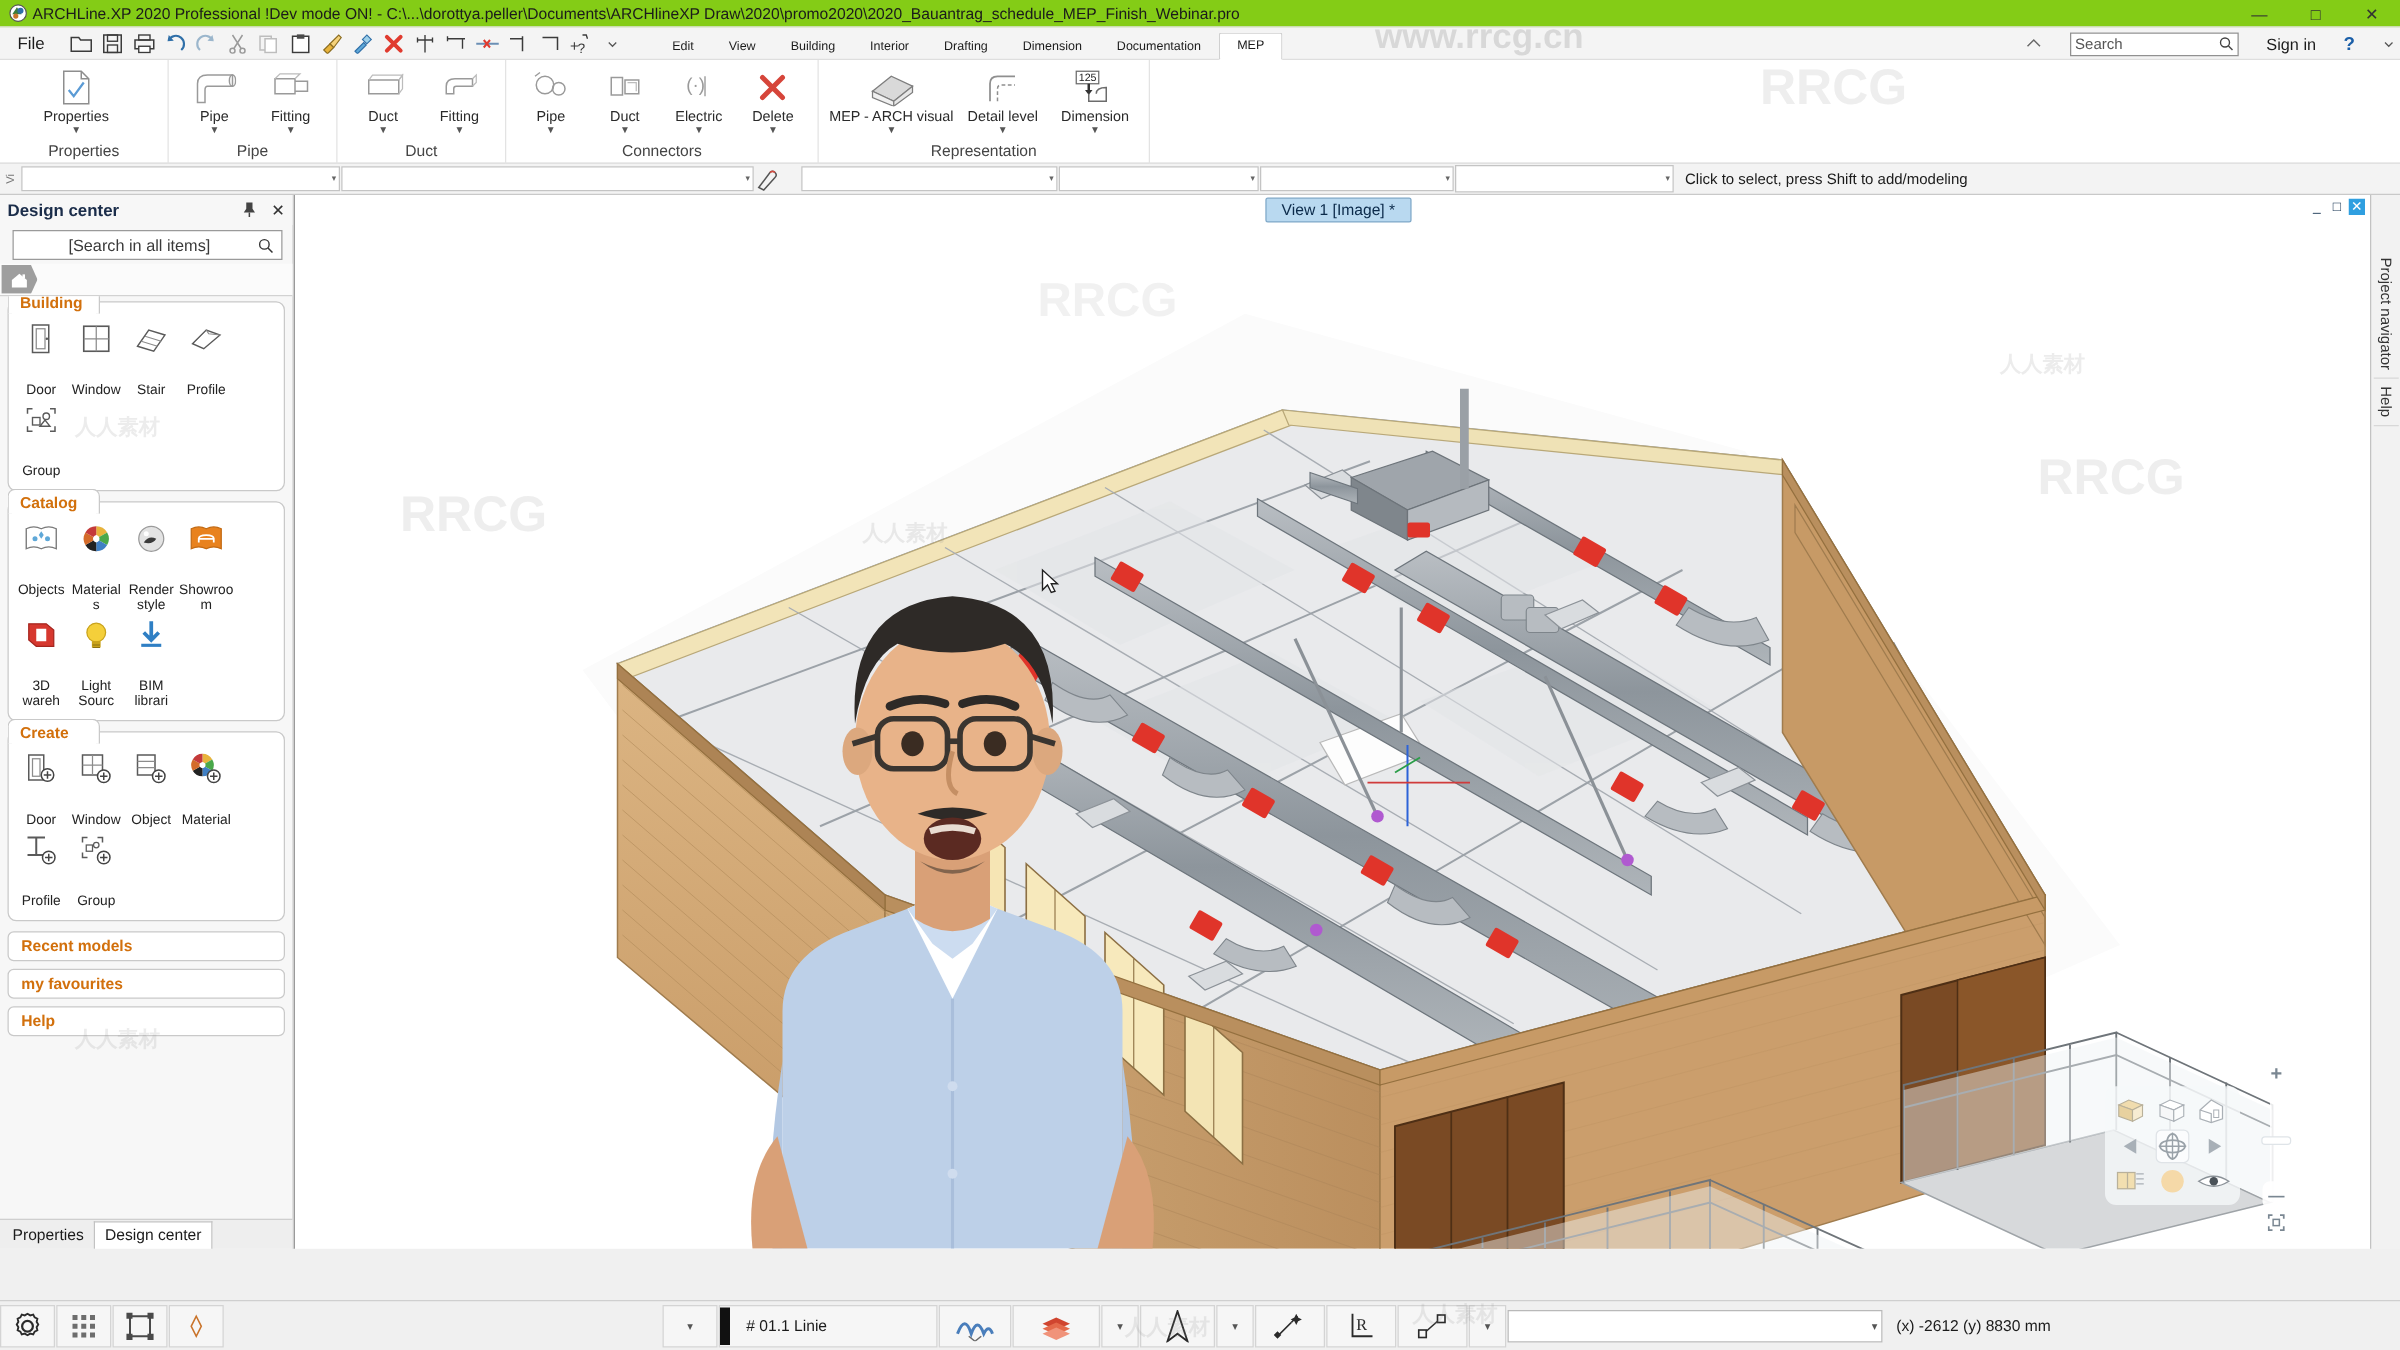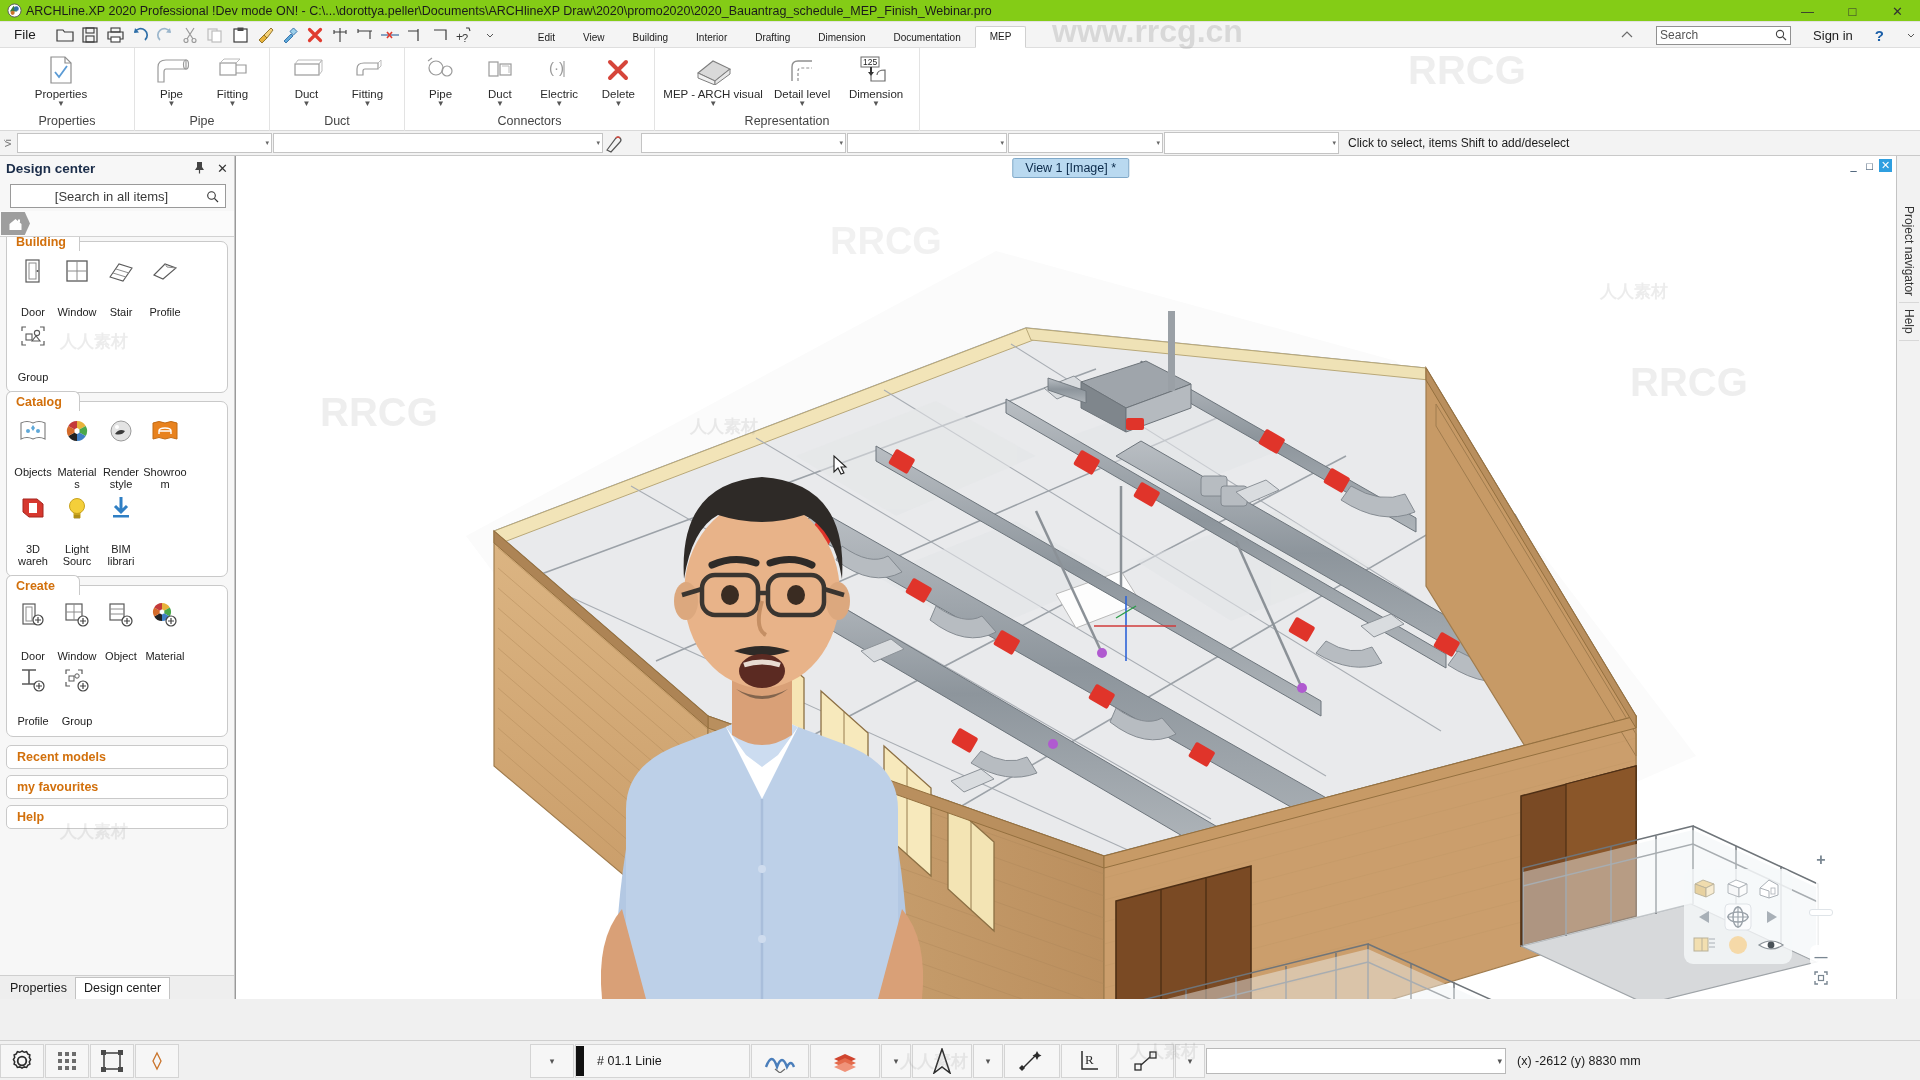--- a/index.html
+++ b/index.html
@@ -608,21 +608,21 @@
     </div>
   <div class="ob-cell" style="width:160px">
       <span class="ob-caret">▾</span>
     </div>
   <div class="ob-cell" style="width:155px">
       <span class="ob-caret">▾</span>
     </div>
   <div class="ob-cell ob-white" style="width:175px;height:22px;background:#fff">
       <span class="ob-caret">▾</span>
     </div>
-  <span class="ob-hint">Click to select, items Shift to add/deselect</span>
+  <span class="ob-hint">Click to select, press Shift to add/modeling</span>
 </div>
 
 <div class="main">
 
   <div class="leftpanel">
     <div class="lp-header">
       <span class="lp-title">Design center</span>
       <span class="lp-hdr-btns">
         <span>
           <svg width="11" height="13" viewBox="0 0 11 13">
@@ -1353,21 +1353,21 @@
       <span style="font-size:9px;color:#555">▾</span>
     </div>
 
   <div class="bb-cell bb-white" style="width:300px;justify-content:flex-end">
     <span style="font-size:9px;color:#555;padding-right:3px">▾</span>
   </div>
 
   <span class="coord">(x) -2612   (y) 8830 mm</span>
 </div>
 
-<div class="wm" style="left:1052px; top:13px; font-size:32px; color:rgba(120,120,120,0.22)">www.rrcg.cn</div>
+<div class="wm" style="left:1100px; top:13px; font-size:28px; color:rgba(120,120,120,0.22)">www.rrcg.cn</div>
 <div class="wm" style="left:1408px; top:48px; font-size:40px;">RRCG</div>
 <div class="wm" style="left:1630px; top:360px; font-size:40px;">RRCG</div>
 <div class="wm" style="left:320px; top:390px; font-size:40px;">RRCG</div>
 <div class="wm-cn" style="left:60px; top:330px;">人人素材</div>
 <div class="wm-cn" style="left:60px; top:820px;">人人素材</div>
 <div class="wm-cn" style="left:1600px; top:280px;">人人素材</div>
 <div class="wm-cn" style="left:690px; top:415px;">人人素材</div>
 <div class="wm-cn" style="left:900px; top:1050px;">人人素材</div>
 <div class="wm-cn" style="left:1130px; top:1040px;">人人素材</div>
 <div class="wm" style="left:830px; top:220px; font-size:38px; color:rgba(150,150,150,0.13)">RRCG</div>

